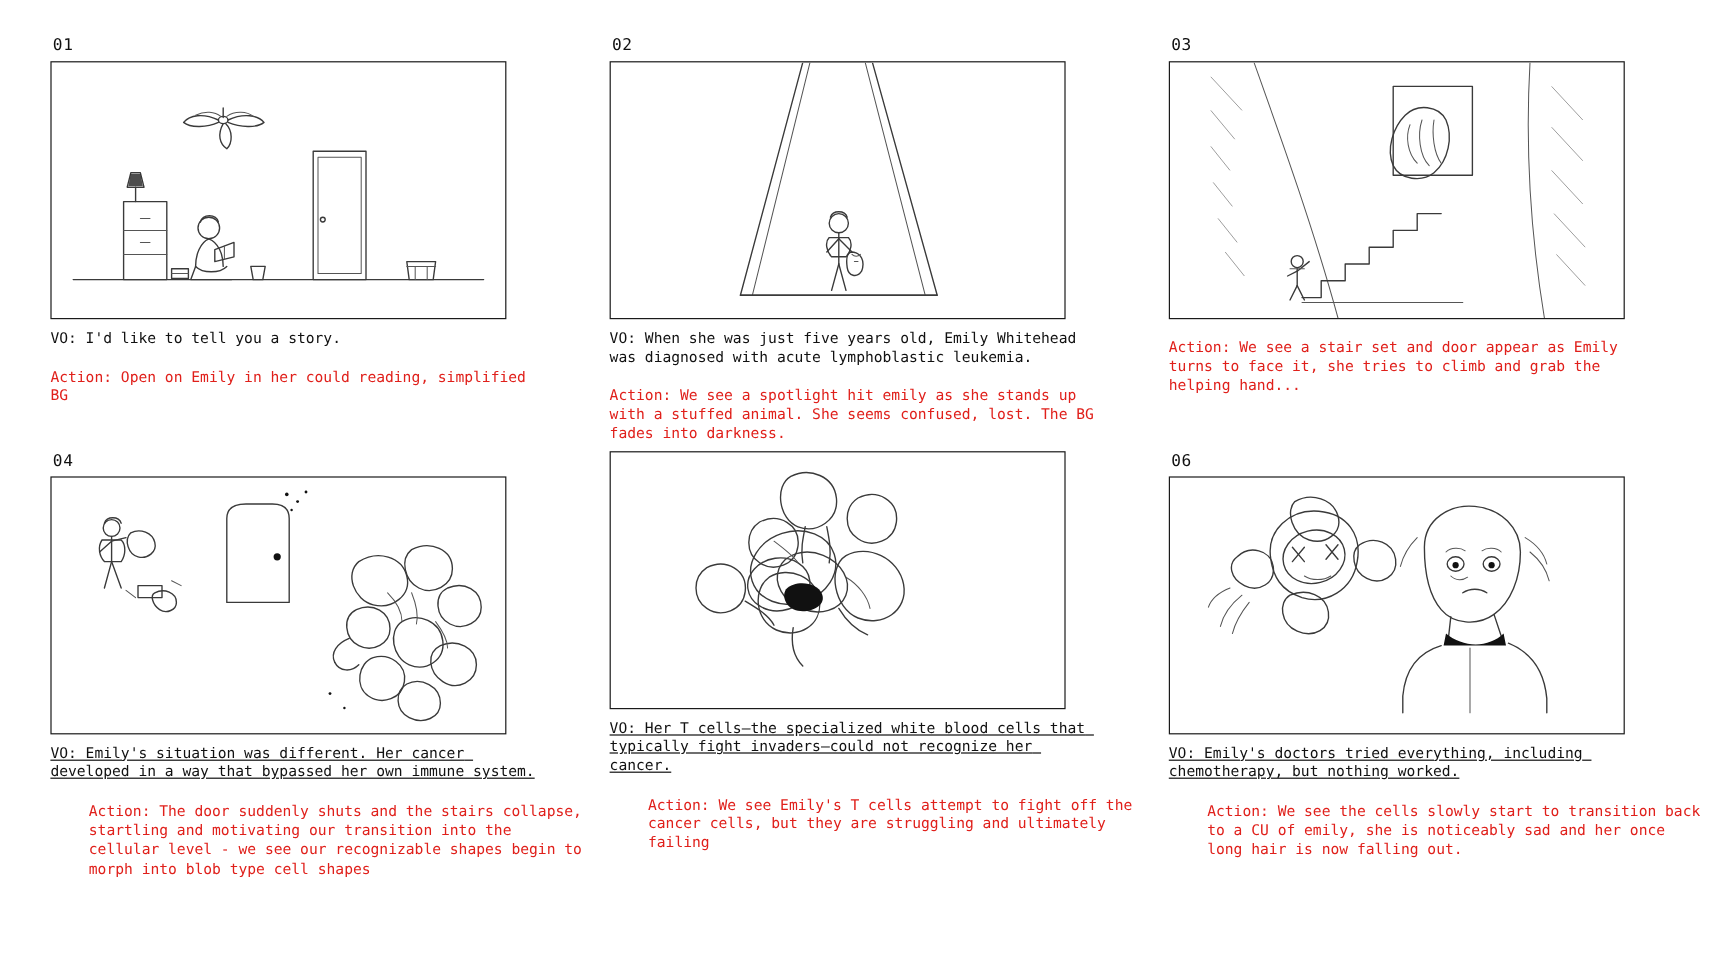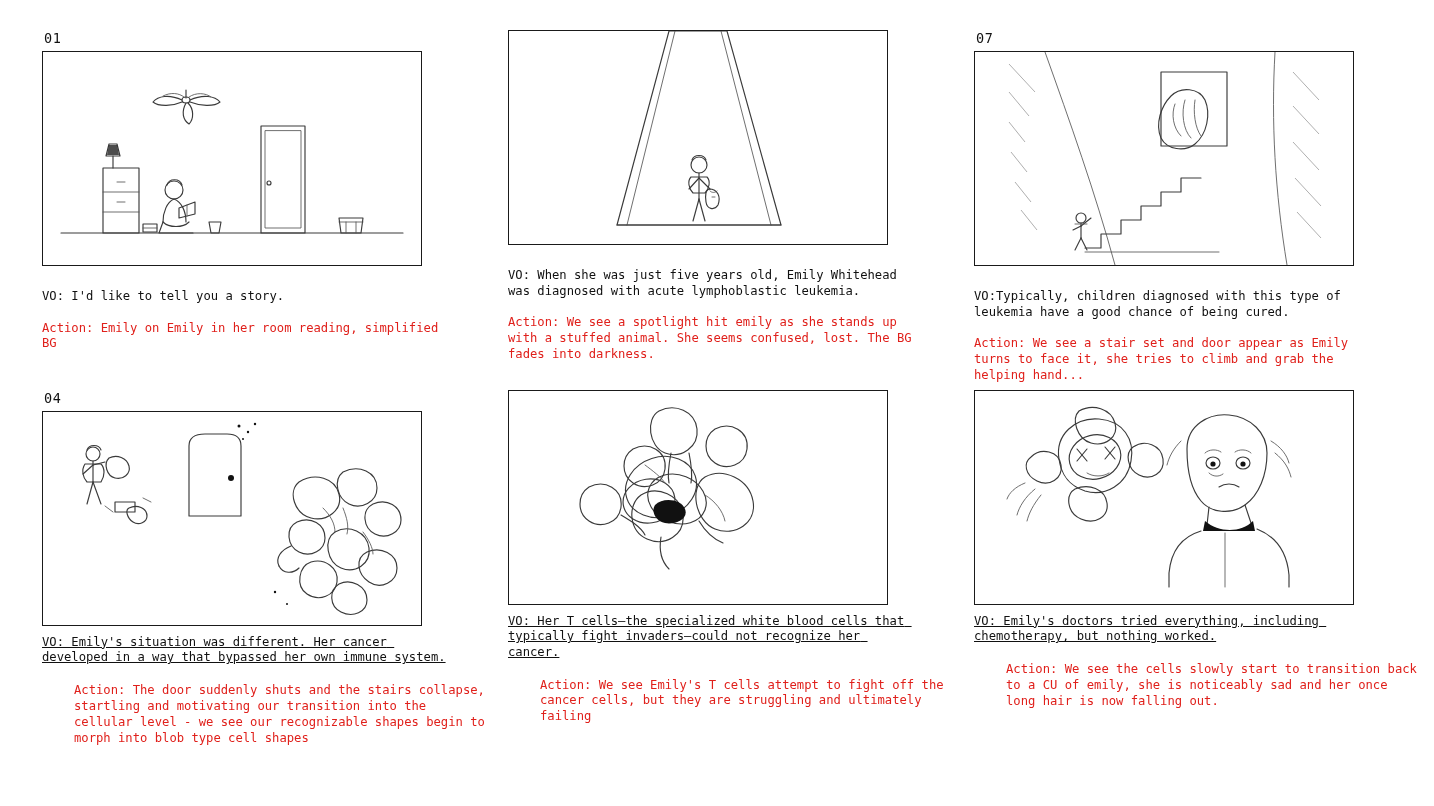--- a/index.html
+++ b/index.html
@@ -50,21 +50,21 @@
   }
   .frame svg {
     display: block;
     width: 100%;
     height: 100%;
   }
   .vo {
     font-size: 12.2px;
     line-height: 1.28;
     color: #111111;
-    margin-top: 23px;
+    margin-top: 9px;
     width: 408px;
     white-space: pre-wrap;
   }
   .action {
     font-size: 12.2px;
     line-height: 1.3;
     color: #e0201b;
     margin-top: 16px;
     width: 412px;
     white-space: pre-wrap;
@@ -126,24 +126,25 @@
           <path class="sk-thin" d="M100 176 L114 176"></path>
           <path class="sk" d="M166 170 L178 170 L176 181 L168 181 Z"></path>
 
           <path class="sk" d="M296 166 L320 166 L318 181 L298 181 Z"></path>
           <path class="sk-thin" d="M296 170 L320 170"></path>
           <path class="sk-thin" d="M303 170 L303 181"></path>
           <path class="sk-thin" d="M313 170 L313 181"></path>
         </svg>
       </div>
       <div class="vo">VO: I'd like to tell you a story.</div>
-      <div class="action">Action: Emily on Emily in her room reading, simplified BG</div>
+      <div class="action">Action: Open on Emily in her could reading, simplified BG</div>
     </div>
 
     <div class="panel">
+      <div class="panel-number">02</div>
       <div class="frame">
         <svg viewBox="0 0 378 213" xmlns="http://www.w3.org/2000/svg">
           <path class="sk" d="M160 0 L218 0 L272 194 L108 194 Z" fill="#ffffff"></path>
           <path class="sk-thin" d="M166 0 L118 194"></path>
           <path class="sk-thin" d="M212 0 L262 194"></path>
           <path class="sk" d="M108 194 L272 194"></path>
 
           <circle class="sk" cx="190" cy="134" r="8"></circle>
           <path class="sk" d="M183 129 C185 123 195 123 197 129"></path>
           <path class="sk" d="M190 142 L190 168"></path>
@@ -156,21 +157,21 @@
           <path class="sk" d="M200 158 C209 158 212 166 209 174 C205 180 198 178 197 171 C196 164 197 159 200 158 Z"></path>
           <path class="sk-thin" d="M201 160 C203 162 206 162 208 160"></path>
           <path class="sk-thin" d="M203 166 L206 166"></path>
         </svg>
       </div>
       <div class="vo">VO: When she was just five years old, Emily Whitehead was diagnosed with acute lymphoblastic leukemia.</div>
       <div class="action">Action: We see a spotlight hit emily as she stands up with a stuffed animal. She seems confused, lost. The BG fades into darkness.</div>
     </div>
 
     <div class="panel">
-      <div class="panel-number">07</div>
+      <div class="panel-number">03</div>
       <div class="frame">
         <svg viewBox="0 0 378 213" xmlns="http://www.w3.org/2000/svg">
 
           <path class="sk-thin" d="M70 0 C95 70 120 140 140 213"></path>
           <path class="sk-thin" d="M300 0 C296 70 300 140 312 213"></path>
 
           <path class="sk-light" d="M34 12 L60 40"></path>
           <path class="sk-light" d="M34 40 L54 64"></path>
           <path class="sk-light" d="M34 70 L50 90"></path>
           <path class="sk-light" d="M36 100 L52 120"></path>
@@ -195,21 +196,20 @@
 
           <circle class="sk" cx="106" cy="166" r="5"></circle>
           <path class="sk" d="M106 171 L106 186"></path>
           <path class="sk" d="M106 174 L98 178"></path>
           <path class="sk" d="M106 174 L116 166"></path>
           <path class="sk" d="M106 186 L100 198"></path>
           <path class="sk" d="M106 186 L112 198"></path>
           <path class="sk-thin" d="M100 172 L112 172"></path>
         </svg>
       </div>
-      <div class="vo">VO:Typically, children diagnosed with this type of leukemia have a good chance of being cured.</div>
       <div class="action">Action: We see a stair set and door appear as Emily turns to face it, she tries to climb and grab the helping hand...</div>
     </div>
 
     <div class="panel row2">
       <div class="panel-number">04</div>
       <div class="frame">
         <svg viewBox="0 0 378 213" xmlns="http://www.w3.org/2000/svg">
 
           <path class="sk" d="M146 34 C146 26 152 22 162 22 L184 22 C194 22 198 26 198 34 L198 104 L146 104 Z"></path>
           <circle class="sk-fill" cx="188" cy="66" r="3"></circle>
@@ -280,20 +280,21 @@
           <path class="sk" d="M152 146 C150 158 152 170 160 178"></path>
           <path class="sk-thin" d="M196 104 C206 110 214 120 216 130"></path>
           <path class="sk-thin" d="M136 74 C144 80 152 86 156 92"></path>
         </svg>
       </div>
       <div class="vo">VO: Her T cells—the specialized white blood cells that typically fight invaders—could not recognize her cancer.</div>
       <div class="action">Action: We see Emily's T cells attempt to fight off the cancer cells, but they are struggling and ultimately failing</div>
     </div>
 
     <div class="panel row2">
+      <div class="panel-number">06</div>
       <div class="frame">
         <svg viewBox="0 0 378 213" xmlns="http://www.w3.org/2000/svg">
 
           <path class="sk" d="M84 68 C80 44 100 26 124 28 C148 30 160 48 156 70 C152 94 130 106 110 100 C92 94 86 82 84 68 Z"></path>
           <path class="sk" d="M104 20 C118 12 136 18 140 32 C144 46 130 56 116 52 C102 48 96 28 104 20 Z"></path>
           <path class="sk" d="M56 66 C66 56 84 60 86 74 C88 88 74 96 62 90 C50 84 48 72 56 66 Z"></path>
           <path class="sk" d="M158 56 C170 48 186 54 188 68 C190 82 176 90 164 84 C152 78 150 62 158 56 Z"></path>
           <path class="sk" d="M100 98 C114 92 130 98 132 112 C134 126 120 134 106 128 C92 122 90 104 100 98 Z"></path>
 
           <ellipse class="sk" cx="120" cy="66" rx="26" ry="22" transform="rotate(-14 120 66)"></ellipse>

